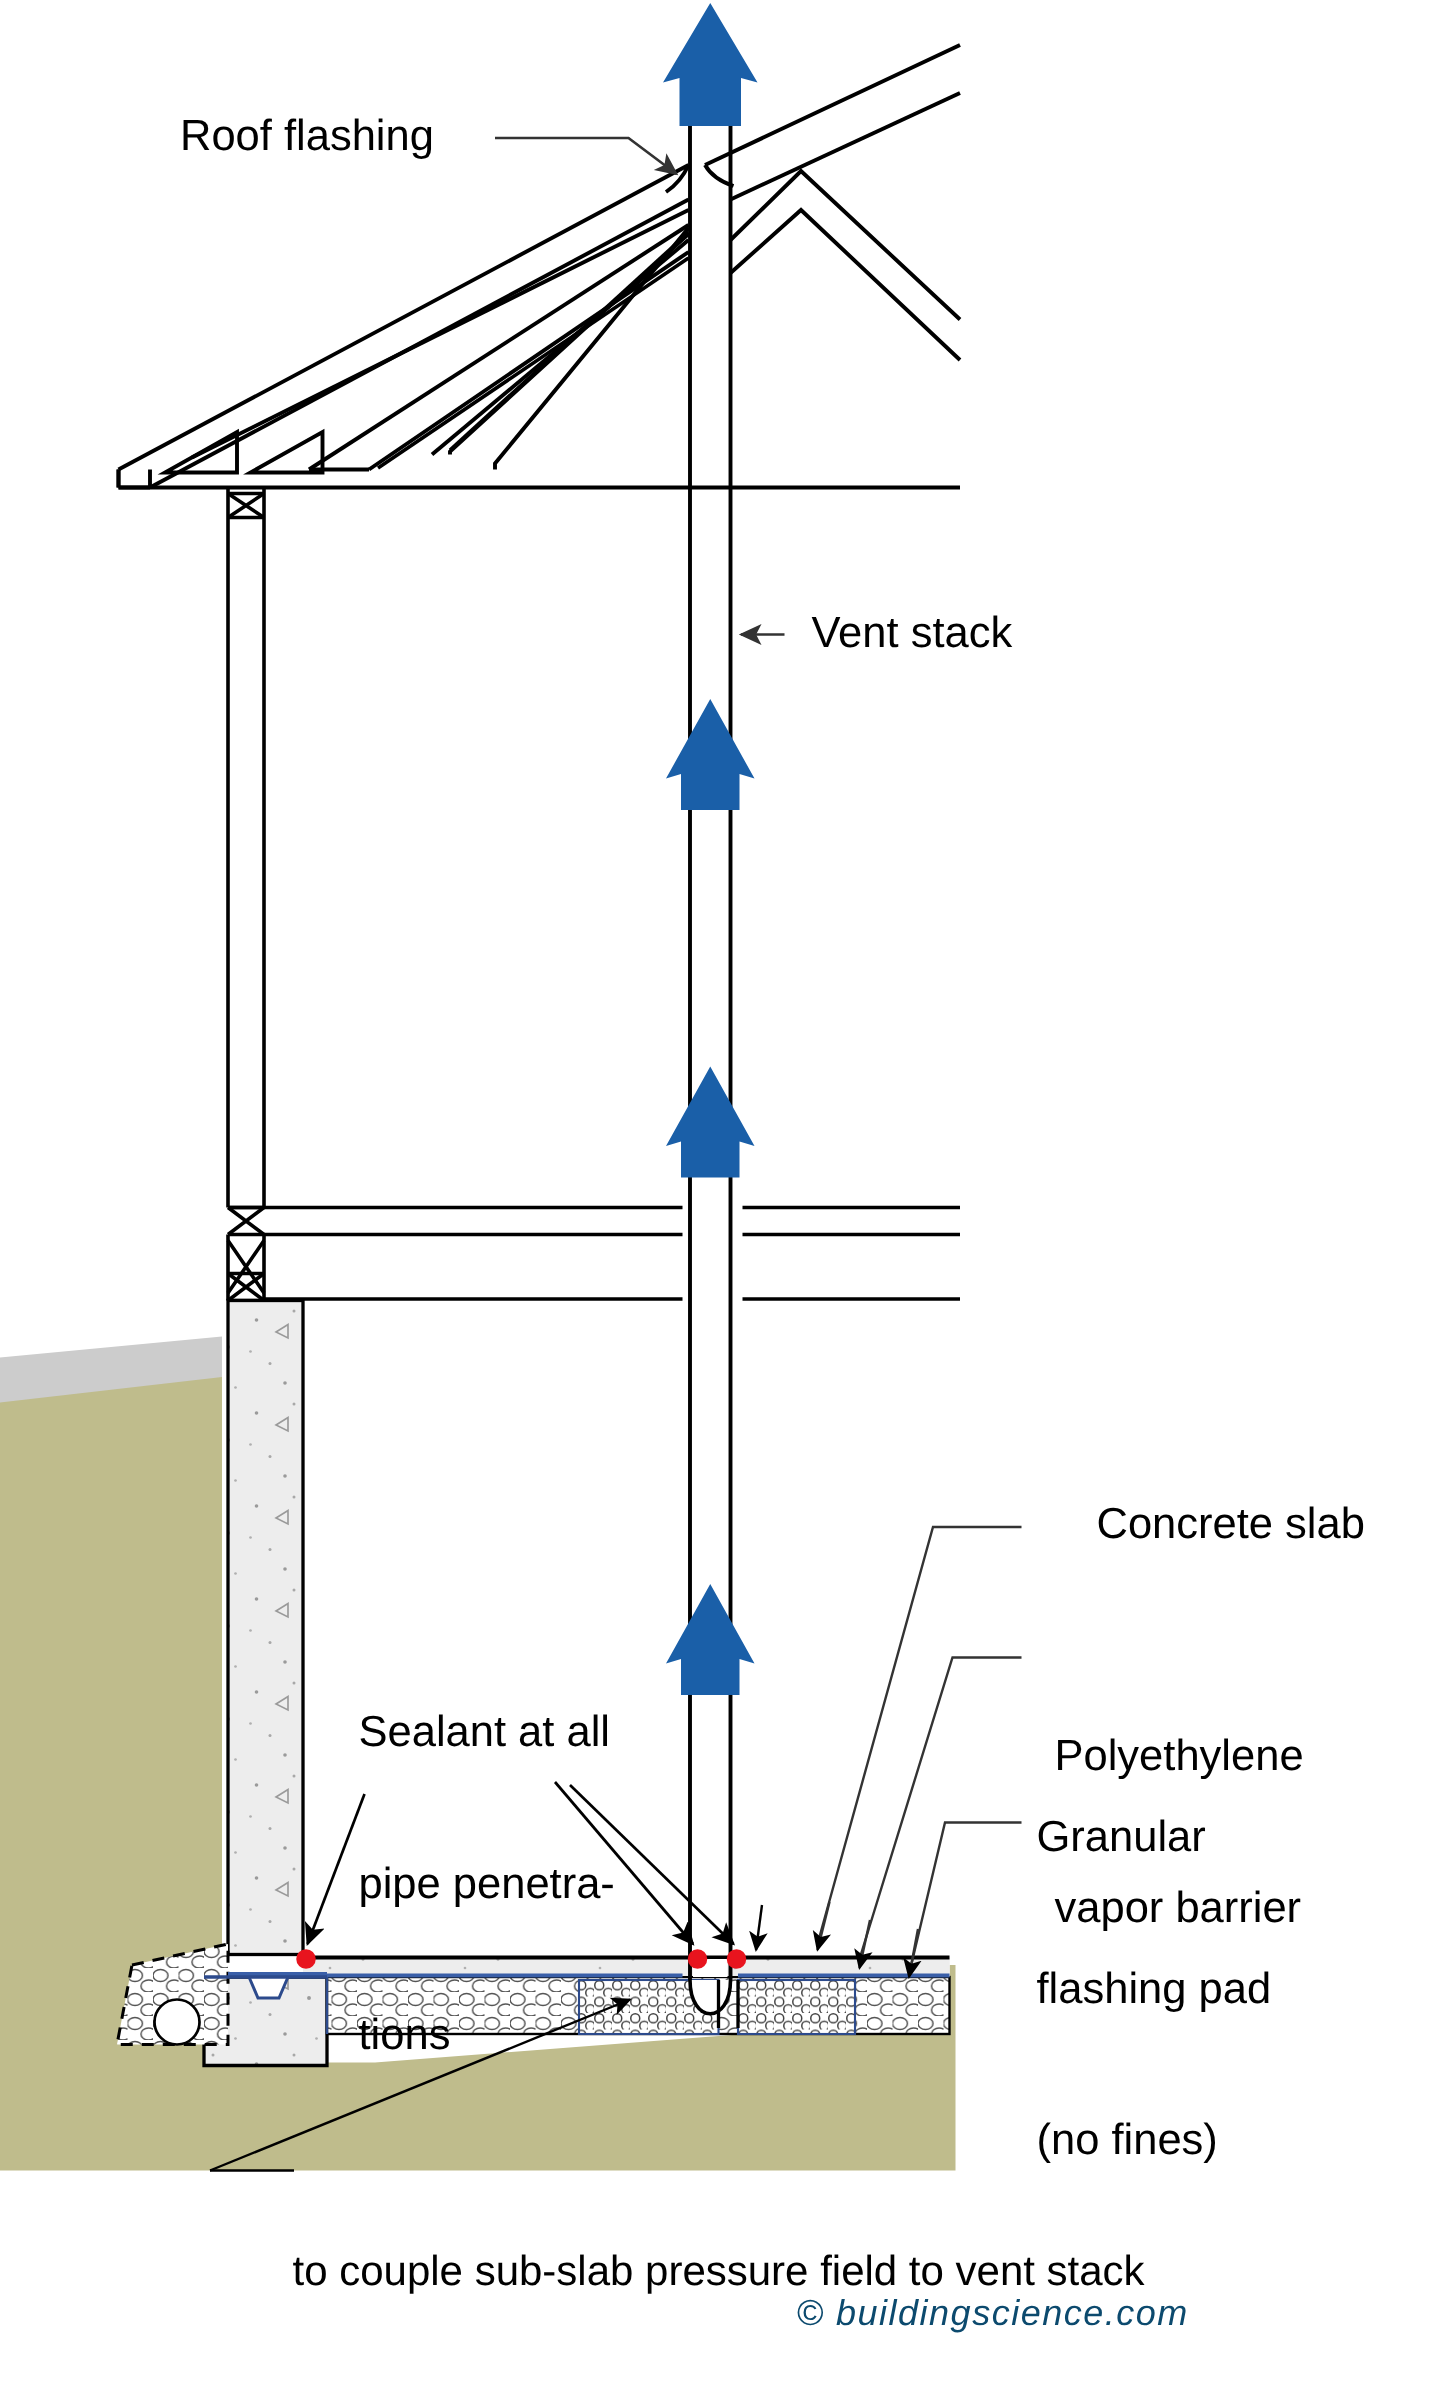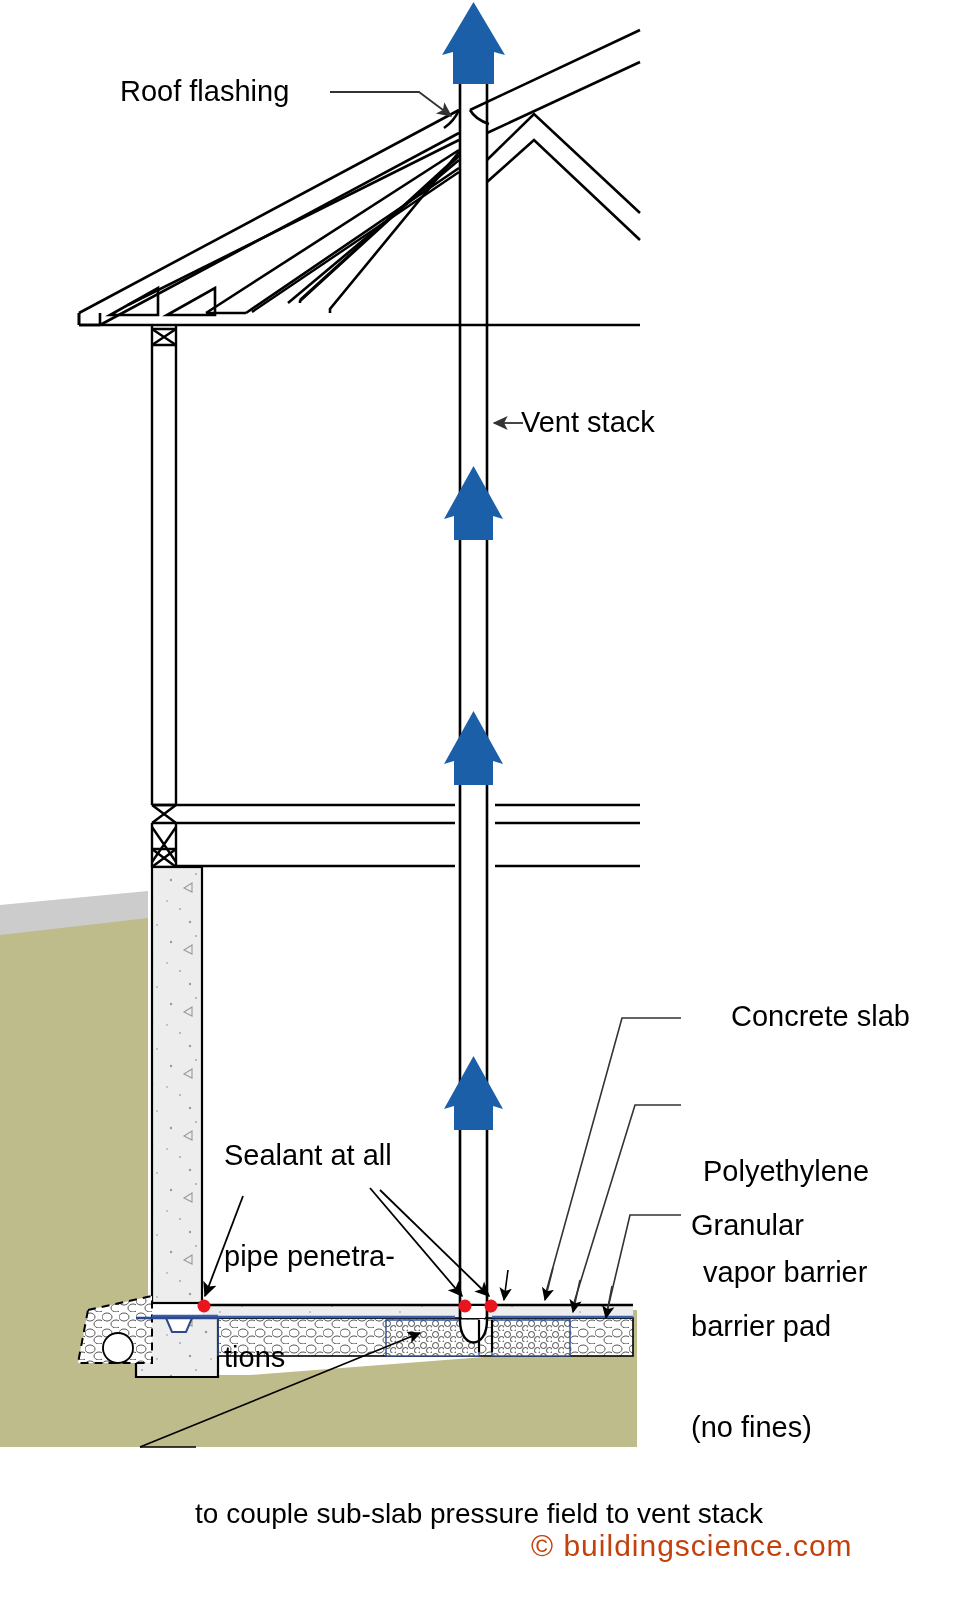--- a/index.html
+++ b/index.html
@@ -29,23 +29,24 @@
     font-family: "Liberation Sans", sans-serif;
     color: #000000;
     white-space: pre;
     line-height: 1.16;
   }
   .lbl-28 { font-size: 29px; }
   .lbl-cap { font-size: 28px; }
   .watermark {
     position: absolute;
     font-family: "Liberation Sans", sans-serif;
-    font-size: 30px;
+    font-size: 24px;
     letter-spacing: 1px;
-    color: #c2410c;
+    color: #0c4a6e;
+    font-style: italic;
   }
 </style>
 </head>
 <body>
 
 <div id="stage">
 
   <svg id="diagram-svg" viewBox="0 0 957 1600">
     <defs>
 
@@ -255,36 +256,36 @@
 
     <g fill="none" stroke="#000" stroke-width="2.2">
       <path d="M479,1320 L479,1352"></path>
       <path d="M492,1320 L492,1352"></path>
     </g>
 
   </svg>
 
   <div class="lbl lbl-28" style="left:120px; top:75px;">Roof flashing</div>
 
-  <div class="lbl lbl-28" style="left:521px; top:406px;">Vent stack</div>
+  <div class="lbl lbl-28" style="left:541px; top:406px;">Vent stack</div>
 
   <div class="lbl lbl-28" style="left:691px; top:1000px;margin-left:40px;">Concrete slab</div>
 
   <div class="lbl lbl-28" style="left:691px; top:1088px;margin-left:12px;">
     <div>Polyethylene</div>
     <div>vapor barrier</div>
   </div>
 
   <div class="lbl lbl-28" style="left:691px; top:1142px;">
     <div>Granular</div>
-    <div>barrier pad</div>
+    <div>flashing pad</div>
     <div>(no fines)</div>
   </div>
 
-  <div class="lbl lbl-28" style="left:224px; top:1072px;">
+  <div class="lbl lbl-28" style="left:239px; top:1072px;">
     <div>Sealant at all</div>
     <div>pipe penetra-</div>
     <div>tions</div>
   </div>
 
   <div class="lbl lbl-cap" style="left:203px; top:1433px;">
     <div style="margin-left:-8px;">to couple sub-slab pressure field to vent stack</div>
   </div>
 
   <div class="watermark" style="left:531px; top:1529px;">© buildingscience.com</div>

